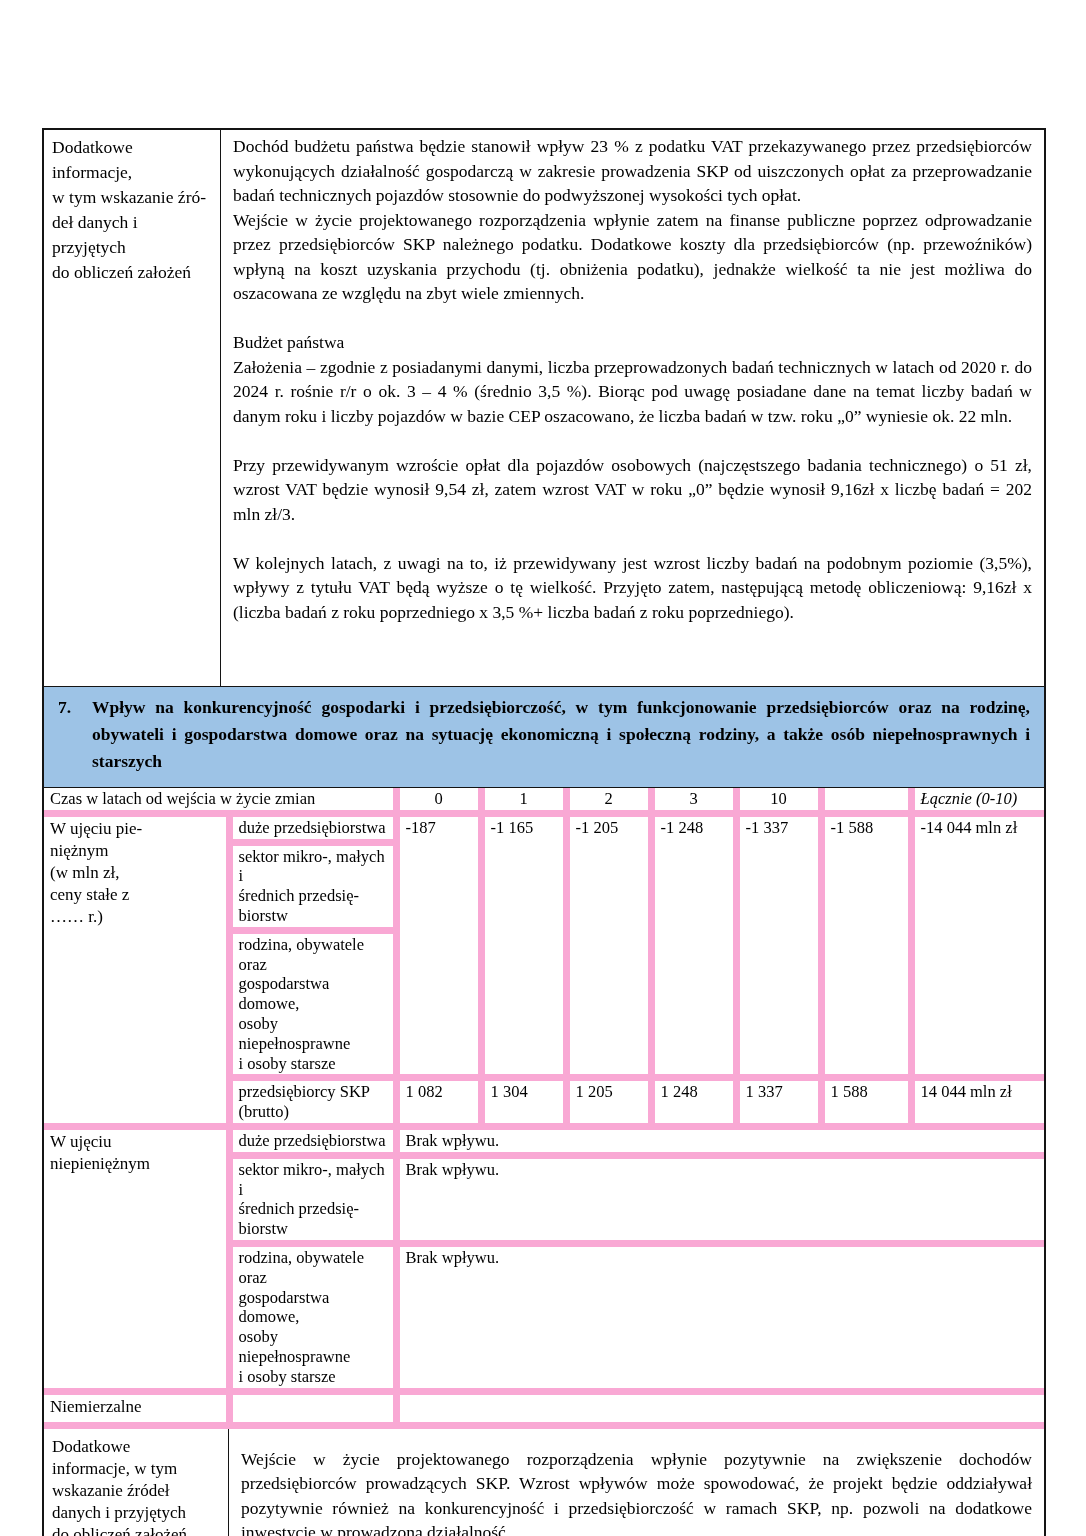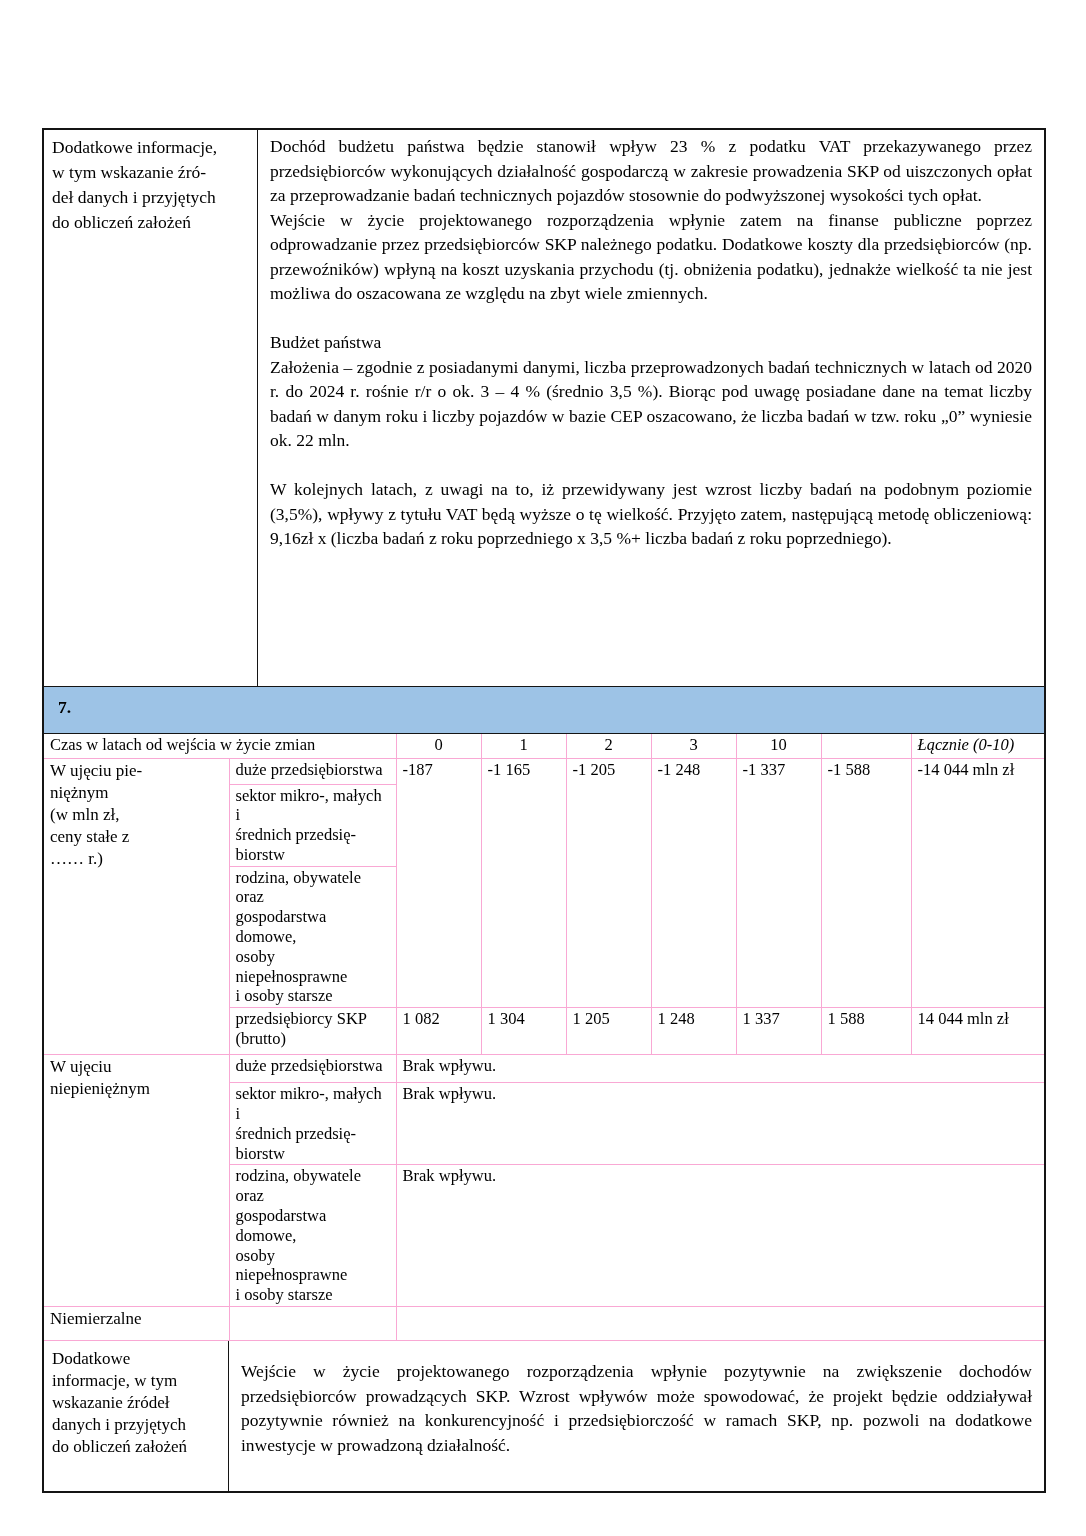--- a/index.html
+++ b/index.html
@@ -37,21 +37,21 @@
   }
   .contentcell p{
     margin:0;
     font-size:17.5px;
     line-height:24.5px;
     text-align:justify;
   }
   .gap-before{margin-top:24.5px !important;}
   .underline{}
   .top-info{min-height:556px;}
-  .top-info .labelcell{width:214px;}
+  .top-info .labelcell{width:177px;}
   
   .sec-header{
     box-sizing:border-box;
     border-top:1px solid #141414;
     border-bottom:1px solid #141414;
     background:#9DC3E6;
     display:flex;
     padding:7px 14px 12px 14px;
     font-weight:bold;
     font-size:17.5px;
@@ -60,21 +60,21 @@
   .sec-num{flex:0 0 34px;}
   .sec-title{flex:1 1 auto;text-align:justify;}
   
   table.impact{
     border-collapse:collapse;
     table-layout:fixed;
     width:100%;
     border-radius:8px;
   }
   table.impact td{
-    border:1px solid #f9a8d4;
+    border:7px solid #f9a8d4;
     box-sizing:border-box;
     vertical-align:top;
     padding:1px 6px;
     font-size:16.5px;
     line-height:19.8px;
     overflow:hidden;
   }
   table.impact td.center{text-align:center;}
   table.impact td.italic{font-style:italic;}
   table.impact td.prewrap{white-space:pre-line;}
@@ -97,26 +97,28 @@
     <div class="inforow top-info">
       <div class="labelcell">Dodatkowe informacje,
 w tym wskazanie źró-
 deł danych i przyjętych
 do obliczeń założeń</div>
       <div class="contentcell">
         <p>Dochód budżetu państwa będzie stanowił wpływ 23 % z podatku VAT przekazywanego przez przedsiębiorców wykonujących działalność gospodarczą w zakresie prowadzenia SKP od uiszczonych opłat za przeprowadzanie badań technicznych pojazdów stosownie do podwyższonej wysokości tych opłat.</p>
         <p>Wejście w życie projektowanego rozporządzenia wpłynie zatem na finanse publiczne poprzez odprowadzanie przez przedsiębiorców SKP należnego podatku. Dodatkowe koszty dla przedsiębiorców (np. przewoźników) wpłyną na koszt uzyskania przychodu (tj. obniżenia podatku), jednakże wielkość ta nie jest możliwa do oszacowana ze względu na zbyt wiele zmiennych.</p>
         <p class="gap-before underline">Budżet państwa</p>
         <p>Założenia – zgodnie z posiadanymi danymi, liczba przeprowadzonych badań technicznych w latach od 2020 r. do 2024 r. rośnie r/r o ok. 3 – 4 % (średnio 3,5 %). Biorąc pod uwagę posiadane dane na temat liczby badań w danym roku i liczby pojazdów w bazie CEP oszacowano, że liczba badań w tzw. roku „0” wyniesie ok. 22 mln.</p>
+        <p class="gap-before">Przy przewidywanym wzroście opłat dla pojazdów osobowych (najczęstszego badania technicznego) o 51 zł, wzrost VAT będzie wynosił 9,54 zł, zatem wzrost VAT w roku „0” będzie wynosił 9,16zł x liczbę badań = 202 mln zł/3.</p>
         <p class="gap-before">W kolejnych latach, z uwagi na to, iż przewidywany jest wzrost liczby badań na podobnym poziomie (3,5%), wpływy z tytułu VAT będą wyższe o tę wielkość. Przyjęto zatem, następującą metodę obliczeniową: 9,16zł x (liczba badań z roku poprzedniego x 3,5 %+ liczba badań z roku poprzedniego).</p>
       </div>
     </div>
 
     <div class="sec-header">
       <div class="sec-num">7.</div>
+      <div class="sec-title">Wpływ na konkurencyjność gospodarki i przedsiębiorczość, w tym funkcjonowanie przedsiębiorców oraz na rodzinę, obywateli i gospodarstwa domowe oraz na sytuację ekonomiczną i społeczną rodziny, a także osób niepełnosprawnych i starszych</div>
     </div>
 
     <table class="impact">
       <colgroup>
         <col style="width:185px">
         <col style="width:167px">
         <col style="width:85px">
         <col style="width:85px">
         <col style="width:85px">
         <col style="width:85px">

